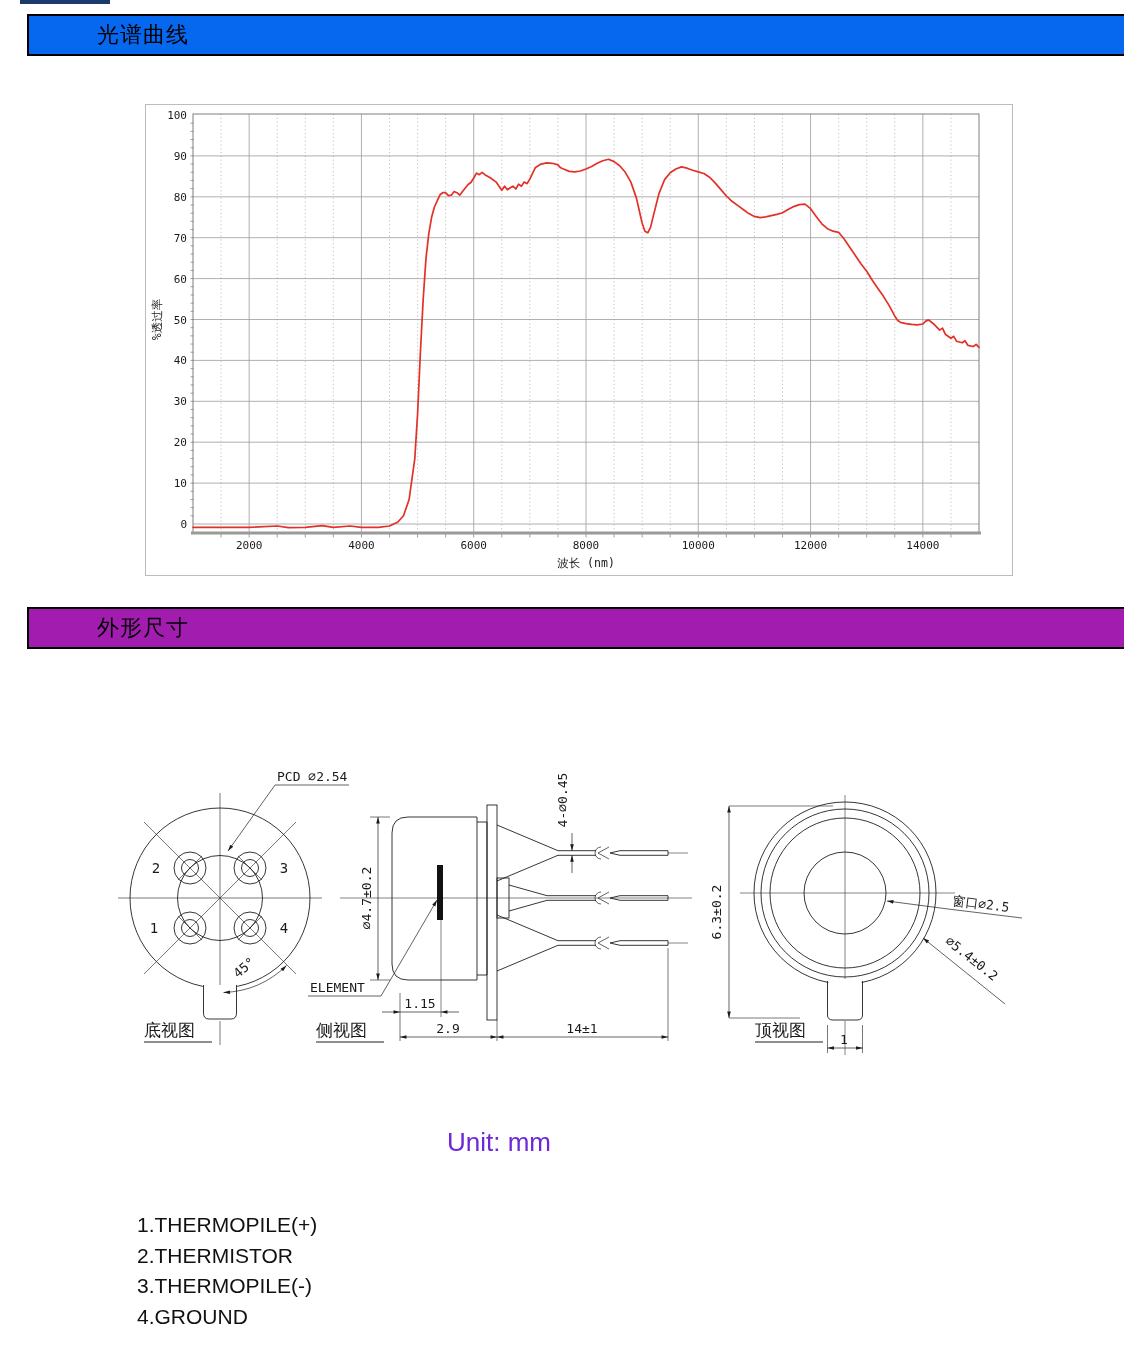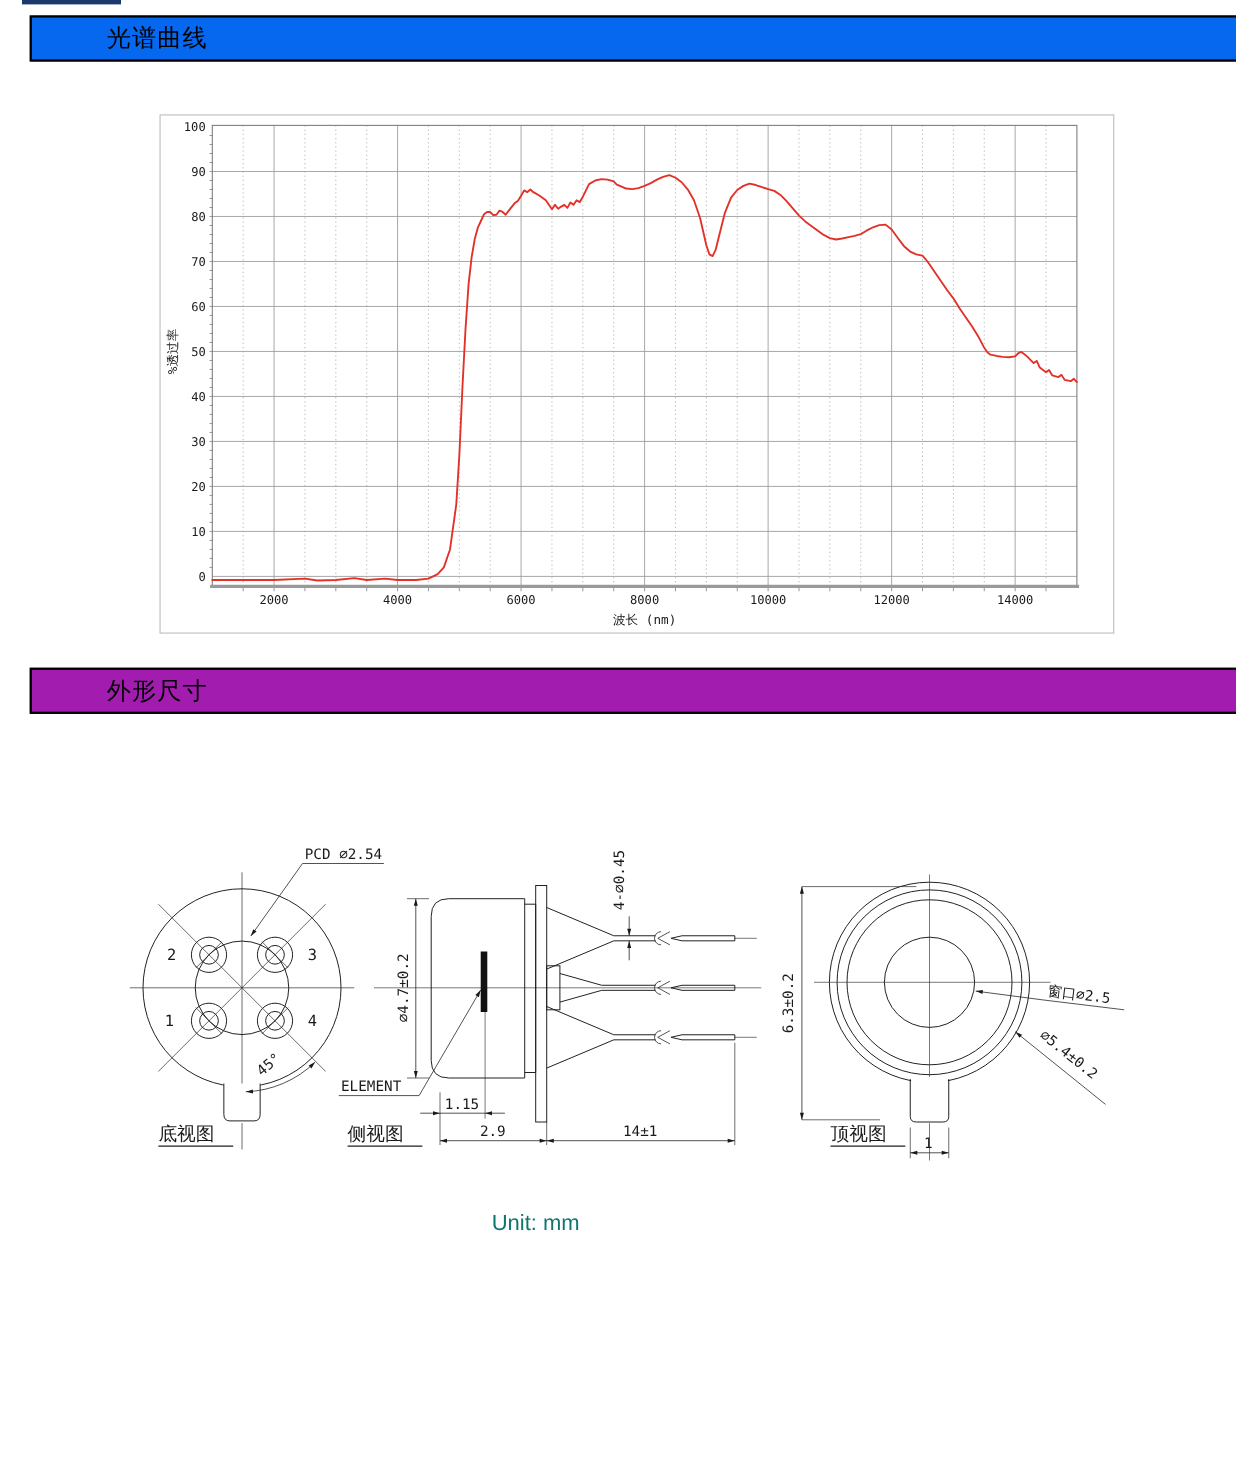--- a/index.html
+++ b/index.html
@@ -2,21 +2,21 @@
 <html><head>
 <meta charset="utf-8">
 <style>
   html,body{margin:0;padding:0;background:#fff;}
   #page{position:relative;width:1124px;height:1349px;background:#fff;font-family:"Liberation Sans",sans-serif;overflow:hidden;}
   .topsliver{position:absolute;left:20px;top:0;width:90px;height:4px;background:#1b3a6b;}
   .bluebar{position:absolute;left:27px;width:1083px;height:38px;border:2px solid #000;display:flex;align-items:center;padding-left:31px;}
   .bluebar span{font-family:"Liberation Serif",serif;font-size:22px;color:#000;padding-left:37px;letter-spacing:1px;}
   #chartbox{position:absolute;left:145px;top:104px;width:866px;height:470px;border:1px solid #b9bdc2;background:#fff;}
   #drawings{position:absolute;left:100px;top:755px;width:940px;height:320px;}
-  .unitnote{position:absolute;left:447px;top:1101px;font-size:20px;color:#0f766e;}
+  .unitnote{position:absolute;left:447px;top:1127px;font-size:26px;color:#6d28d9;}
   .pinlist{position:absolute;left:137px;top:1210px;font-size:21px;color:#111;line-height:30.5px;}
   svg text{font-family:"DejaVu Sans Mono",monospace;fill:#1a1a1a;}
   svg .cap{font-family:"Liberation Serif",serif;font-size:17px;}
   svg .dim{font-size:13px;}
   svg .pin{font-size:14px;}
 </style>
 </head>
 <body>
 
 <div id="page">
@@ -311,14 +311,20 @@
       <line x1="745" y1="293" x2="727.5" y2="293" stroke-width="0.7" marker-end="url(#ar)"></line>
       <line x1="745" y1="293" x2="762.5" y2="293" stroke-width="0.7" marker-end="url(#ar)"></line>
       <text class="dim" x="744" y="289" text-anchor="middle" stroke="none" fill="#1a1a1a">1</text>
       <text class="cap" x="655" y="281" stroke="none" fill="#1a1a1a">顶视图</text>
       <line x1="655" y1="287" x2="723" y2="287" stroke-width="1.2"></line>
     </g>
   </svg>
 
   <div class="unitnote">Unit: mm</div>
 
+  <div class="pinlist">
+    <div>1.THERMOPILE(+)</div>
+    <div>2.THERMISTOR</div>
+    <div>3.THERMOPILE(-)</div>
+    <div>4.GROUND</div>
+  </div>
 
 </div>
 
 </body></html>

